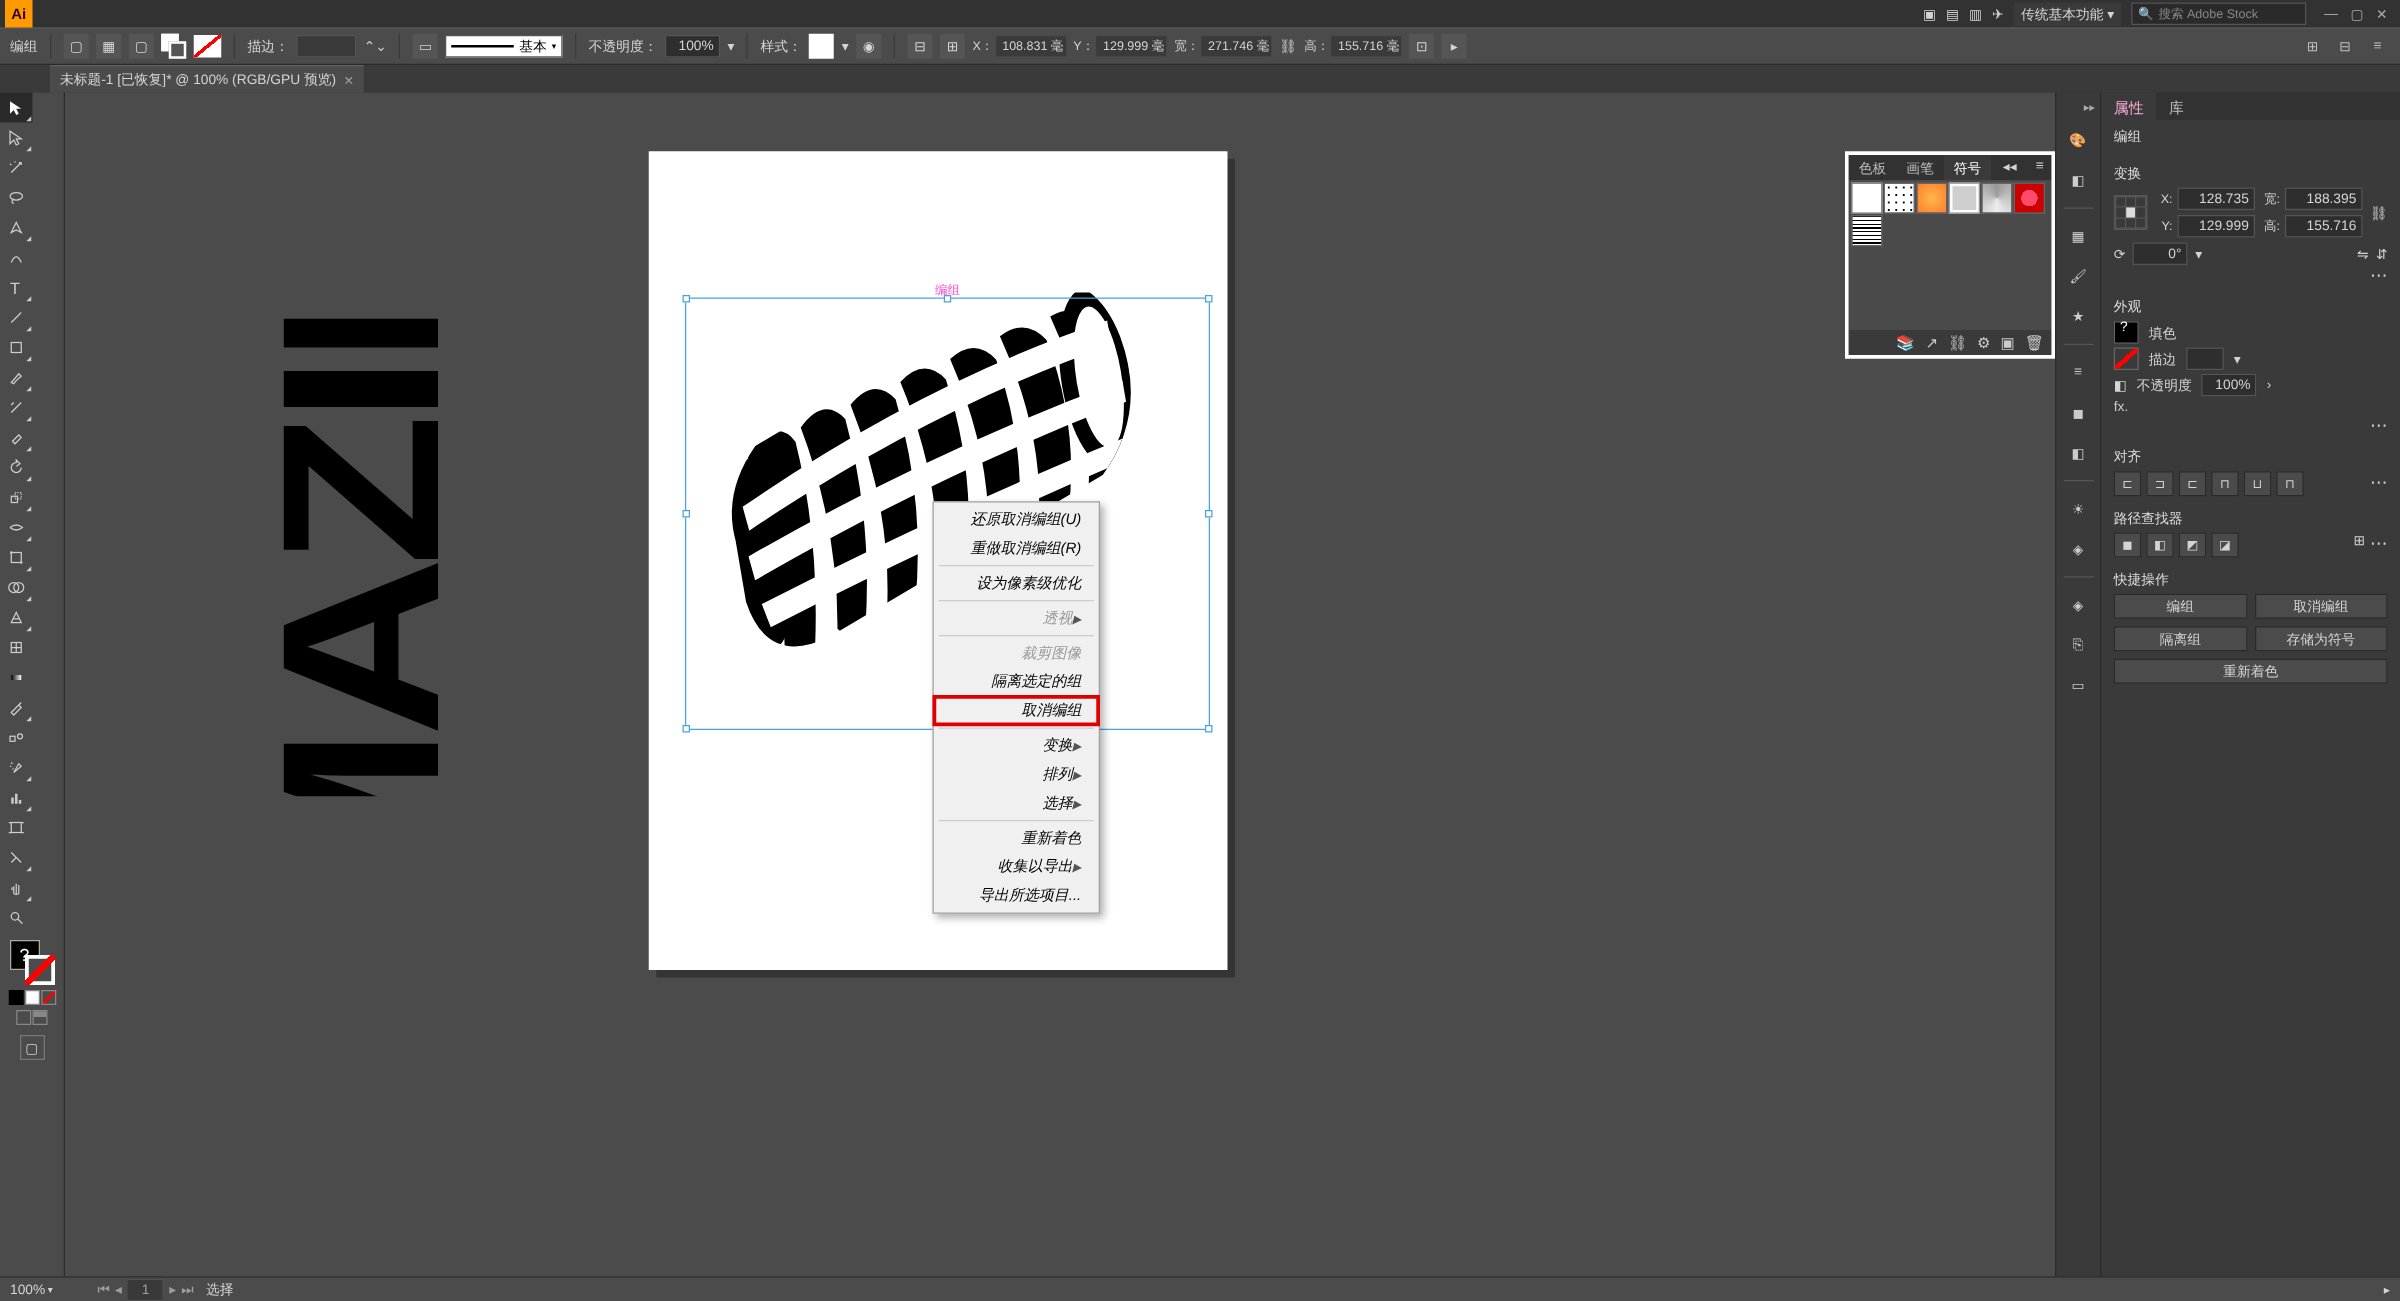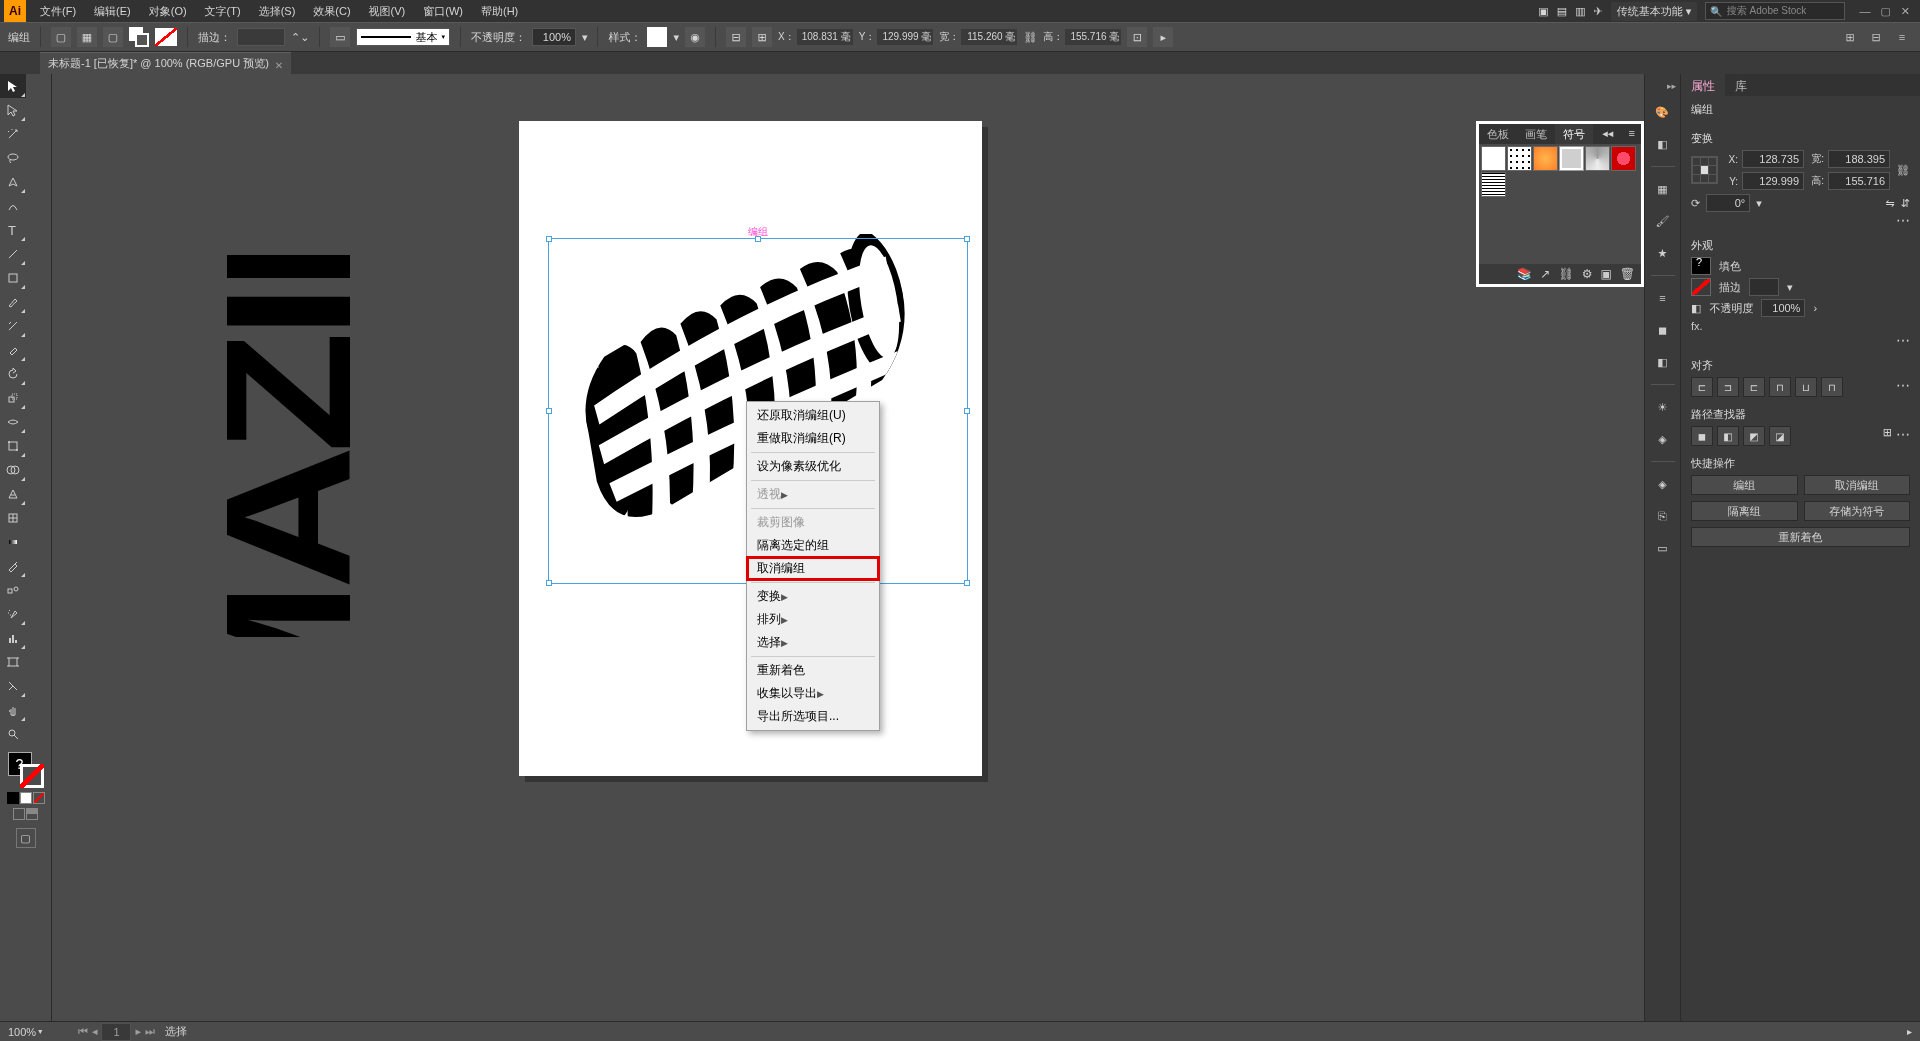--- a/index.html
+++ b/index.html
@@ -62,21 +62,21 @@
 .bbox .bh { position:absolute; width:6px; height:6px; background:#fff; border:1px solid #4aa3df;}
 .bh.tl{top:-3px;left:-3px;} .bh.tm{top:-3px;left:50%;margin-left:-3px;} .bh.tr{top:-3px;right:-3px;}
 .bh.ml{top:50%;left:-3px;margin-top:-3px;} .bh.mr{top:50%;right:-3px;margin-top:-3px;}
 .bh.bl{bottom:-3px;left:-3px;} .bh.bm{bottom:-3px;left:50%;margin-left:-3px;} .bh.br{bottom:-3px;right:-3px;}
 .bbox-label { position:absolute; top:-14px; left:50%; transform:translateX(-50%); color:#ff4ad2; font-size:10px;}
 .art-text { position: absolute; left: 175px; top: 181px; width: 190px; height: 382px; display:flex; flex-direction:column; justify-content:space-between; transform: scaleX(1);}
 .cyl-stripes { position: absolute; left:0; top:0; width:100%; height:100%; }
 
 
 .context-menu { position: absolute; left: 694px; top: 327px; width: 134px; background: #f0f0f0; border: 1px solid #a0a0a0; box-shadow: 3px 3px 6px rgba(0,0,0,0.3); color: #000; font-size: 12px; padding: 2px 0;}
-.cm-item { padding: 3px 14px 3px 10px; display:flex; justify-content:flex-start; align-items:center; }
+.cm-item { padding: 3px 14px 3px 10px; display:flex; justify-content:flex-end; align-items:center;font-style:italic; }
 .cm-item.dis { color: #999; }
 .cm-item.highlighted { outline: 3px solid #e00000; outline-offset: -2px; }
 .cm-sep { height: 1px; background: #ccc; margin: 2px 4px; }
 .cm-arrow { font-size: 9px; color: #555;}
 
 
 .sym-panel { position:absolute; right:0; top:47px; width: 168px; background:#3a3a3a; border:3px solid #ffffff;}
 .sym-tabs { display:flex; background:#323232; height:20px; font-size:11px;}
 .sym-tab { padding:3px 8px; color:#bbb;}
 .sym-tab.active { background:#3a3a3a; color:#fff;}
@@ -125,31 +125,20 @@
 .sb-nav { display:flex; gap:4px; align-items:center;}
 .sb-nav span { opacity:0.6;}
 
 svg { display:block;}
 </style>
 </head>
 <body>
 
 <div class="menubar">
   <div class="ai-logo">Ai</div>
-  <div class="menu-items">
-    <div class="menu-item">文件(F)</div>
-    <div class="menu-item">编辑(E)</div>
-    <div class="menu-item">对象(O)</div>
-    <div class="menu-item">文字(T)</div>
-    <div class="menu-item">选择(S)</div>
-    <div class="menu-item">效果(C)</div>
-    <div class="menu-item">视图(V)</div>
-    <div class="menu-item">窗口(W)</div>
-    <div class="menu-item">帮助(H)</div>
-  </div>
   <div class="menubar-right">
     <div>▣</div>
     <div>▤</div>
     <div>▥</div>
     <div>✈</div>
     <div class="workspace-switcher"><span>传统基本功能</span> ▾</div>
     <div class="search-stock">
       <span>🔍</span>
       <span>搜索 Adobe Stock</span>
     </div>
@@ -198,21 +187,21 @@
   <span class="dim-field">
       <span class="lbl">X：</span>
       <span class="val">108.831 毫</span>
     </span>
   <span class="dim-field">
       <span class="lbl">Y：</span>
       <span class="val">129.999 毫</span>
     </span>
   <span class="dim-field">
       <span class="lbl">宽：</span>
-      <span class="val">115.260 毫</span>
+      <span class="val">271.746 毫</span>
     </span>
   <span>⛓</span>
   <span class="dim-field">
       <span class="lbl">高：</span>
       <span class="val">155.716 毫</span>
     </span>
   <span class="cb-btn">⊡</span>
   <span class="cb-btn">▸</span>
   <div class="controlbar-right">
     <span class="icon-btn">⊞</span>

